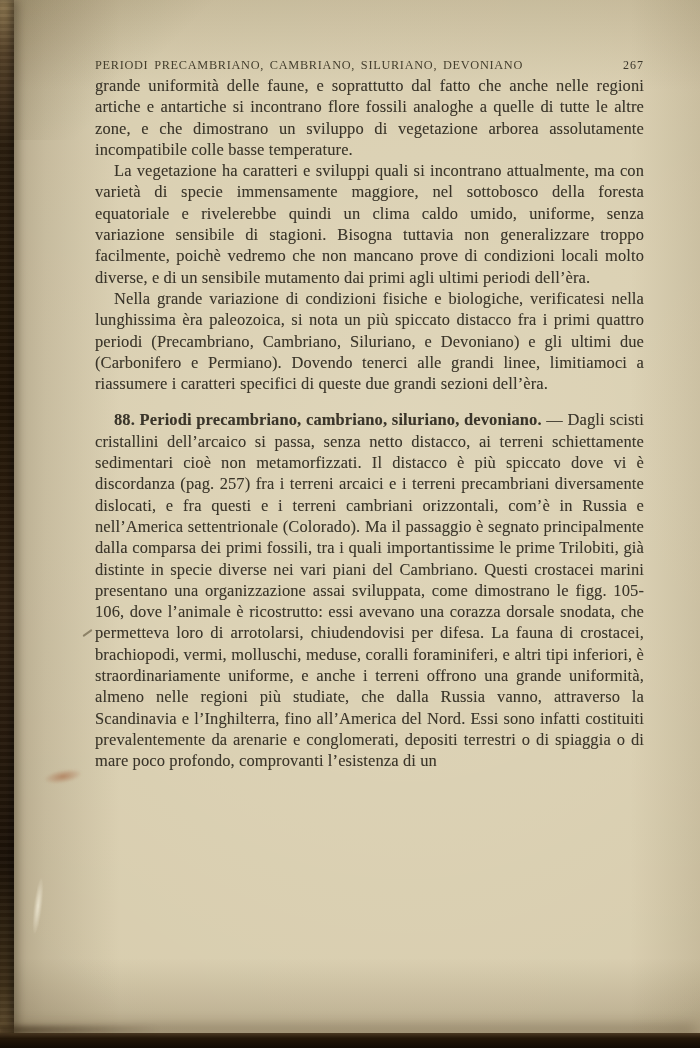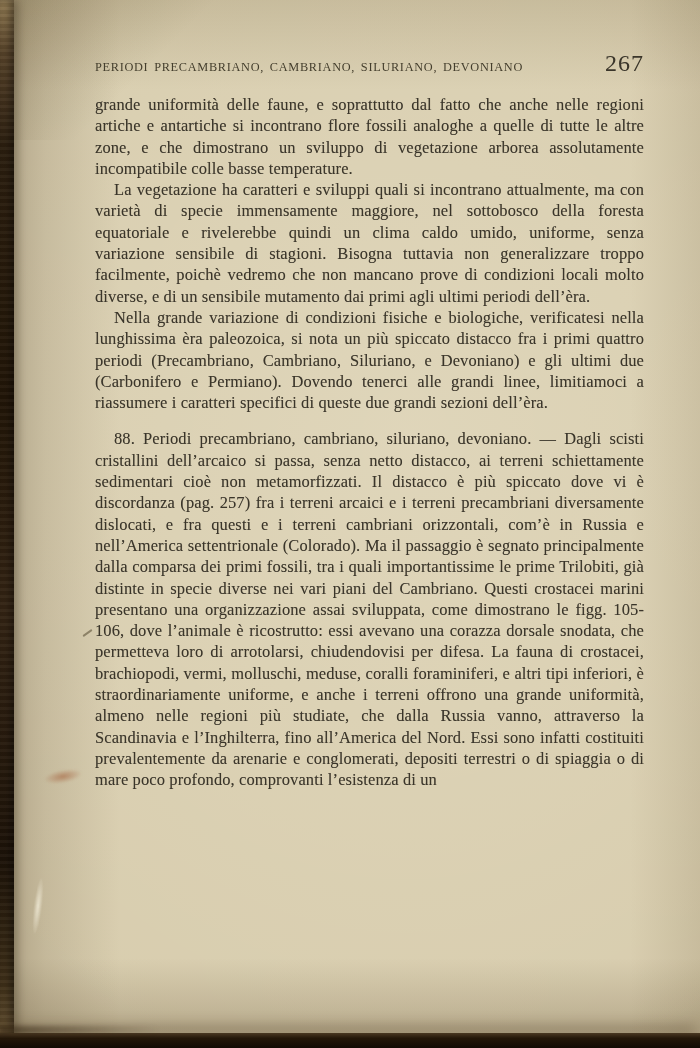--- a/index.html
+++ b/index.html
@@ -52,36 +52,36 @@
   .scratch {
     position: absolute; left: 34px; top: 878px; width: 8px; height: 56px; border-radius: 50%;
     background: radial-gradient(ellipse at center, rgba(240,234,214,0.85), rgba(240,234,214,0) 75%);
     transform: rotate(7deg); filter: blur(0.5px);
   }
   .tick-mark {
     position: absolute; left: 82px; top: 632px; width: 11px; height: 2px; border-radius: 1px;
     background: rgba(84,72,48,0.55); transform: rotate(-35deg);
   }
   .page-content { position: absolute; left: 95px; top: 50px; width: 549px; }
-  .header { display: flex; justify-content: space-between; align-items: baseline; }
+  .header { display: flex; justify-content: space-between; align-items: baseline; margin-top: 8px; }
   .running-title {
     font-size: 12.3px; letter-spacing: 0.7px; word-spacing: 2px;
     color: #443e2d; white-space: nowrap;
   }
-  .page-number { font-size: 24px; letter-spacing: 1px; color: var(--ink, #3a352a); font-family: Liberation Serif, serif; }
+  .page-number { font-size: 12px; letter-spacing: 1px; color: var(--ink, #3a352a); font-family: Liberation Serif, serif; }
   .body-text {
-    margin-top: 17px; font-size: 16.4px; line-height: 21.3px;
+    margin-top: 2px; font-size: 16.4px; line-height: 21.3px;
     text-align: justify; letter-spacing: 0.15px;
     hyphens: auto; -webkit-hyphens: auto;
     text-shadow: 0.2px 0.2px 0 rgba(58,53,42,0.30);
   }
   .para { margin: 0; }
   .para.indent { text-indent: 19px; }
   .para.section { margin-top: 15px; }
-  .run-bold { font-weight: normal; }
+  .run-bold { font-weight: bold; }
   .run-italic { }
 </style>
 </head>
 <body>
 
 <div class="scan">
   <div class="crease-top-left"></div>
   <div class="edge-left"></div>
   <div class="edge-bottom"></div>
   <div class="stain-red"></div>

